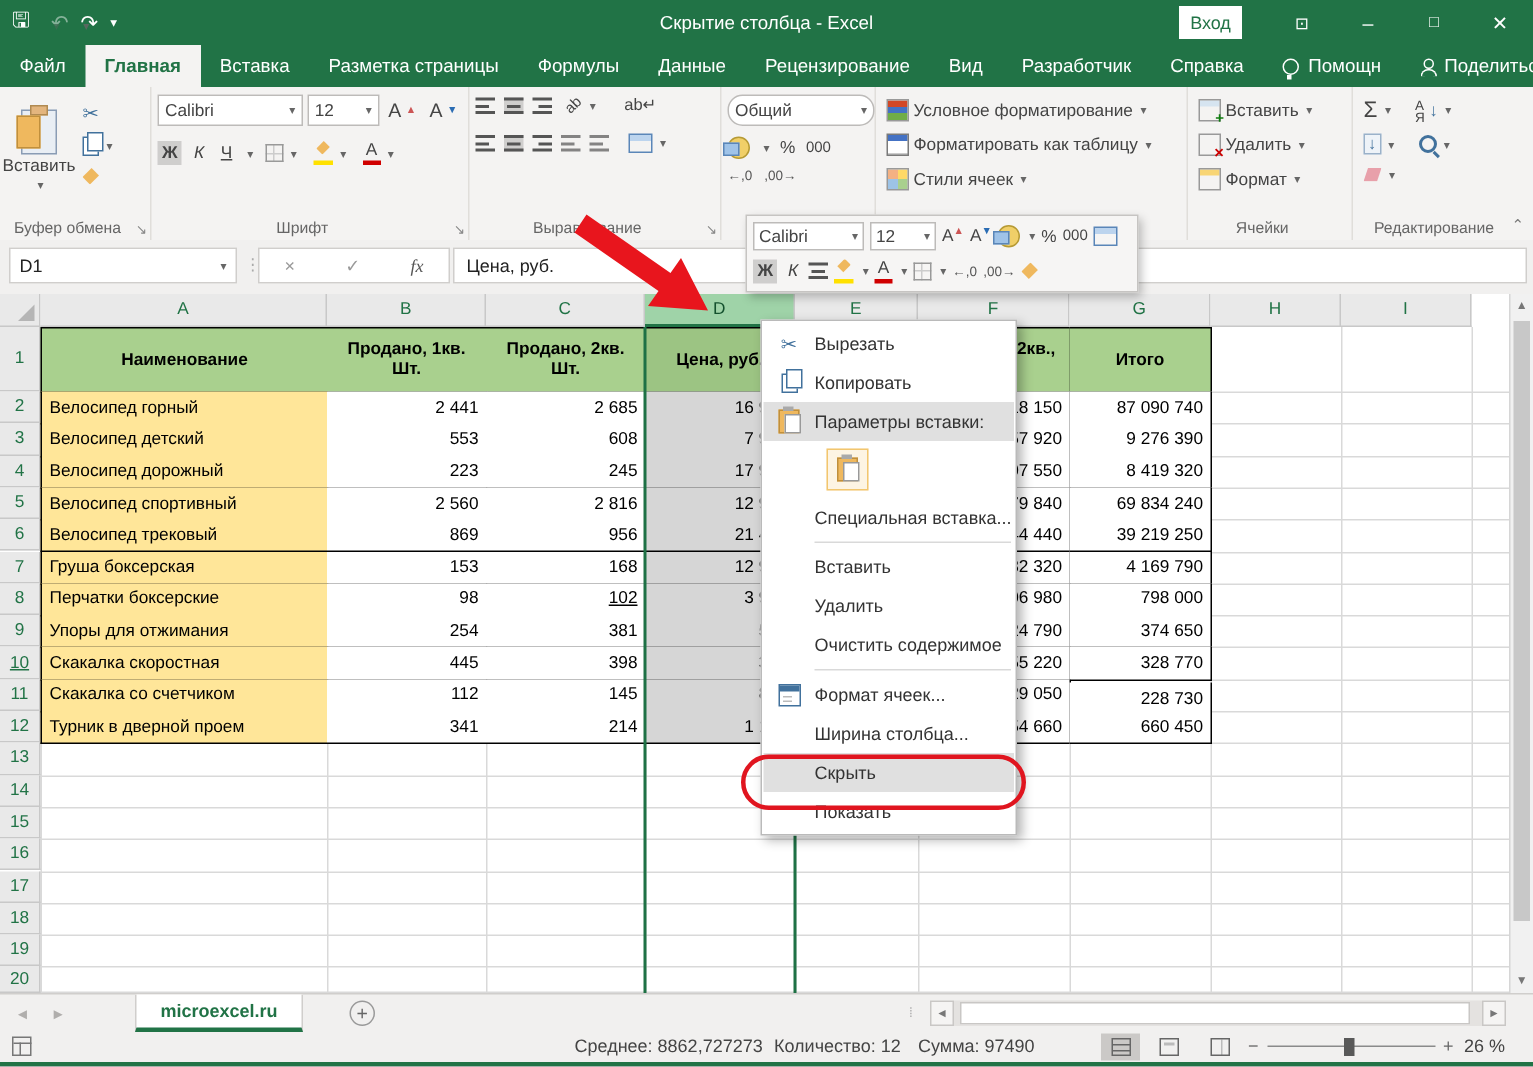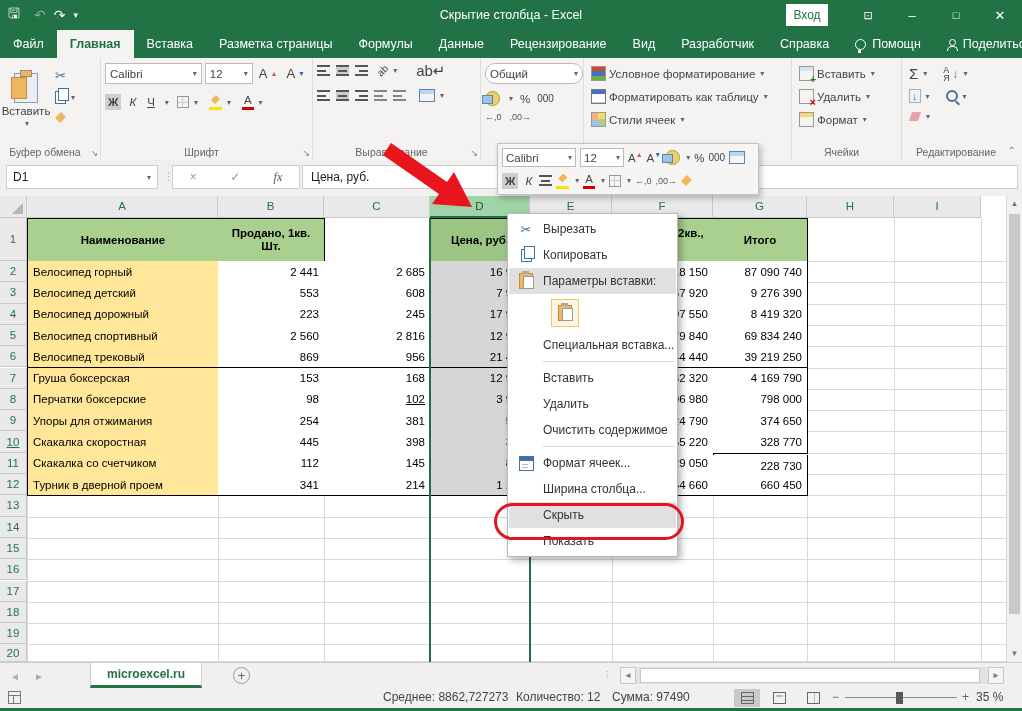--- a/index.html
+++ b/index.html
@@ -58,21 +58,21 @@
      linear-gradient(#999,#999) 11px 0/1px 12px no-repeat,
      linear-gradient(#ccc,#ccc) 0 5.5px/12px 1px no-repeat,
      linear-gradient(#ccc,#ccc) 5.5px 0/1px 12px no-repeat;}
   .albars{width:13px;height:11px;display:inline-block;background-repeat:no-repeat;
      background-image:linear-gradient(#555,#555),linear-gradient(#555,#555),linear-gradient(#555,#555);}
   .al-l{background-size:13px 2px,9px 2px,13px 2px;background-position:0 0,0 4.5px,0 9px;}
   .al-c{background-size:13px 2px,9px 2px,13px 2px;background-position:0 0,2px 4.5px,0 9px;}
   .al-r{background-size:13px 2px,9px 2px,13px 2px;background-position:0 0,4px 4.5px,0 9px;}
   .money{width:13px;height:13px;border-radius:50%;background:#f0cf68;border:1px solid #b69a34;display:inline-block;position:relative;}
   .money:before{content:"";position:absolute;left:-4px;top:3px;width:9px;height:7px;background:#9fc3e8;border:1px solid #5a86b8;}
-  .wrapic{font-size:15px;line-height:9px;display:inline-block;text-align:center;}
+  .wrapic{font-size:11px;line-height:9px;display:inline-block;text-align:center;}
   .mergeic{width:14px;height:11px;border:1px solid #5a86b8;display:inline-block;background:linear-gradient(#bcd4ee,#bcd4ee) 0 0/14px 4px no-repeat;}
   .sq{width:13px;height:13px;display:inline-block;}
   .ic-cond{background:linear-gradient(#d24726 33%,#4472c4 33%,#4472c4 66%,#70ad47 66%);border:1px solid #999;}
   .ic-ftab{background:linear-gradient(#4472c4 30%,#fff 30%);border:1px solid #7a7a7a;box-shadow:inset 0 -4px 0 -3px #ccc;}
   .ic-cstyle{background:conic-gradient(#ffd966 0 25%,#a9d08e 0 50%,#9dc3e6 0 75%,#f4b183 0);border:1px solid #999;}
   .ic-ins{border:1px solid #999;background:linear-gradient(#d6e4f0,#d6e4f0) 0 0/13px 4px no-repeat;position:relative;}
   .ic-ins:after{content:"+";position:absolute;right:-3px;bottom:-5px;color:#107c10;font-weight:bold;font-size:10px;}
   .ic-del{border:1px solid #999;position:relative;}
   .ic-del:after{content:"×";position:absolute;right:-3px;bottom:-5px;color:#c00;font-weight:bold;font-size:11px;}
   .ic-fmt{border:1px solid #999;background:linear-gradient(#f8d575,#f8d575) 0 0/13px 4px no-repeat;}
@@ -480,20 +480,21 @@
       <div class="rowhdr" style="top: 299.3px; height: 21.3px;">13</div>
       <div class="rowhdr" style="top: 320.6px; height: 21.3px;">14</div>
       <div class="rowhdr" style="top: 341.9px; height: 21.3px;">15</div>
       <div class="rowhdr" style="top: 363.2px; height: 21.3px;">16</div>
       <div class="rowhdr" style="top: 384.5px; height: 21.3px;">17</div>
       <div class="rowhdr" style="top: 405.8px; height: 21.3px;">18</div>
       <div class="rowhdr" style="top: 427.1px; height: 21.3px;">19</div>
       <div class="rowhdr" style="top: 448.4px; height: 17.6px;">20</div>
       <div class="cell c-head" style="left: 27px; top: 22px; width: 192px; height: 44px; border-top: 1px solid rgb(0, 0, 0); border-left: 1px solid rgb(0, 0, 0);">Наименование</div>
       <div class="cell c-head" style="left: 218px; top: 22px; width: 107px; height: 44px; border-top: 1px solid rgb(0, 0, 0);">Продано, 1кв. Шт.</div>
+      <div class="cell c-head" style="left: 324px; top: 22px; width: 107px; height: 44px; border-top: 1px solid rgb(0, 0, 0);">Продано, 2кв. Шт.</div>
       <div class="cell c-head selh" style="left: 430px; top: 22px; width: 101px; height: 44px; border-top: 1px solid rgb(0, 0, 0);">Цена, руб.</div>
       <div class="cell c-head" style="left: 530px; top: 22px; width: 83px; height: 44px; border-top: 1px solid rgb(0, 0, 0);"></div>
       <div class="cell c-head" style="left: 612px; top: 22px; width: 102px; height: 44px; border-top: 1px solid rgb(0, 0, 0);">Выручка, 2кв.,
 руб.</div>
       <div class="cell c-head" style="left: 713px; top: 22px; width: 95px; height: 44px; border-top: 1px solid rgb(0, 0, 0);">Итого</div>
       <div class="cell c-name" style="left: 27px; top: 65px; width: 192px; height: 22.3px; border-left: 1px solid rgb(0, 0, 0);">Велосипед горный</div>
       <div class="cell c-num" style="left: 218px; top: 65px; width: 107px; height: 22.3px;">2 441</div>
       <div class="cell c-num" style="left: 324px; top: 65px; width: 107px; height: 22.3px;">2 685</div>
       <div class="cell c-price" style="left: 430px; top: 65px; width: 101px; height: 22.3px;">16 990</div>
       <div class="cell c-hiddencol" style="left: 530px; top: 65px; width: 83px; height: 22.3px;"></div>
@@ -604,21 +605,21 @@
     <div class="vicon vi2">
         <span></span>
       </div>
     <div class="vicon vi3">
         <span></span>
       </div>
     <div class="zminus">−</div>
     <div class="ztrack"></div>
     <div class="zthumb"></div>
     <div class="zplus">+</div>
-    <div class="zlabel">35 %</div>
+    <div class="zlabel">26 %</div>
   </div>
   <div class="greenstrip"></div>
 
   <div class="minibar">
     <div class="mrow">
       <span class="msel" style="width:74px;">
           <span>Calibri</span>
           <span class="car" style="margin-left:auto;">▾</span>
         </span>
       <span class="msel" style="width:44px;">

